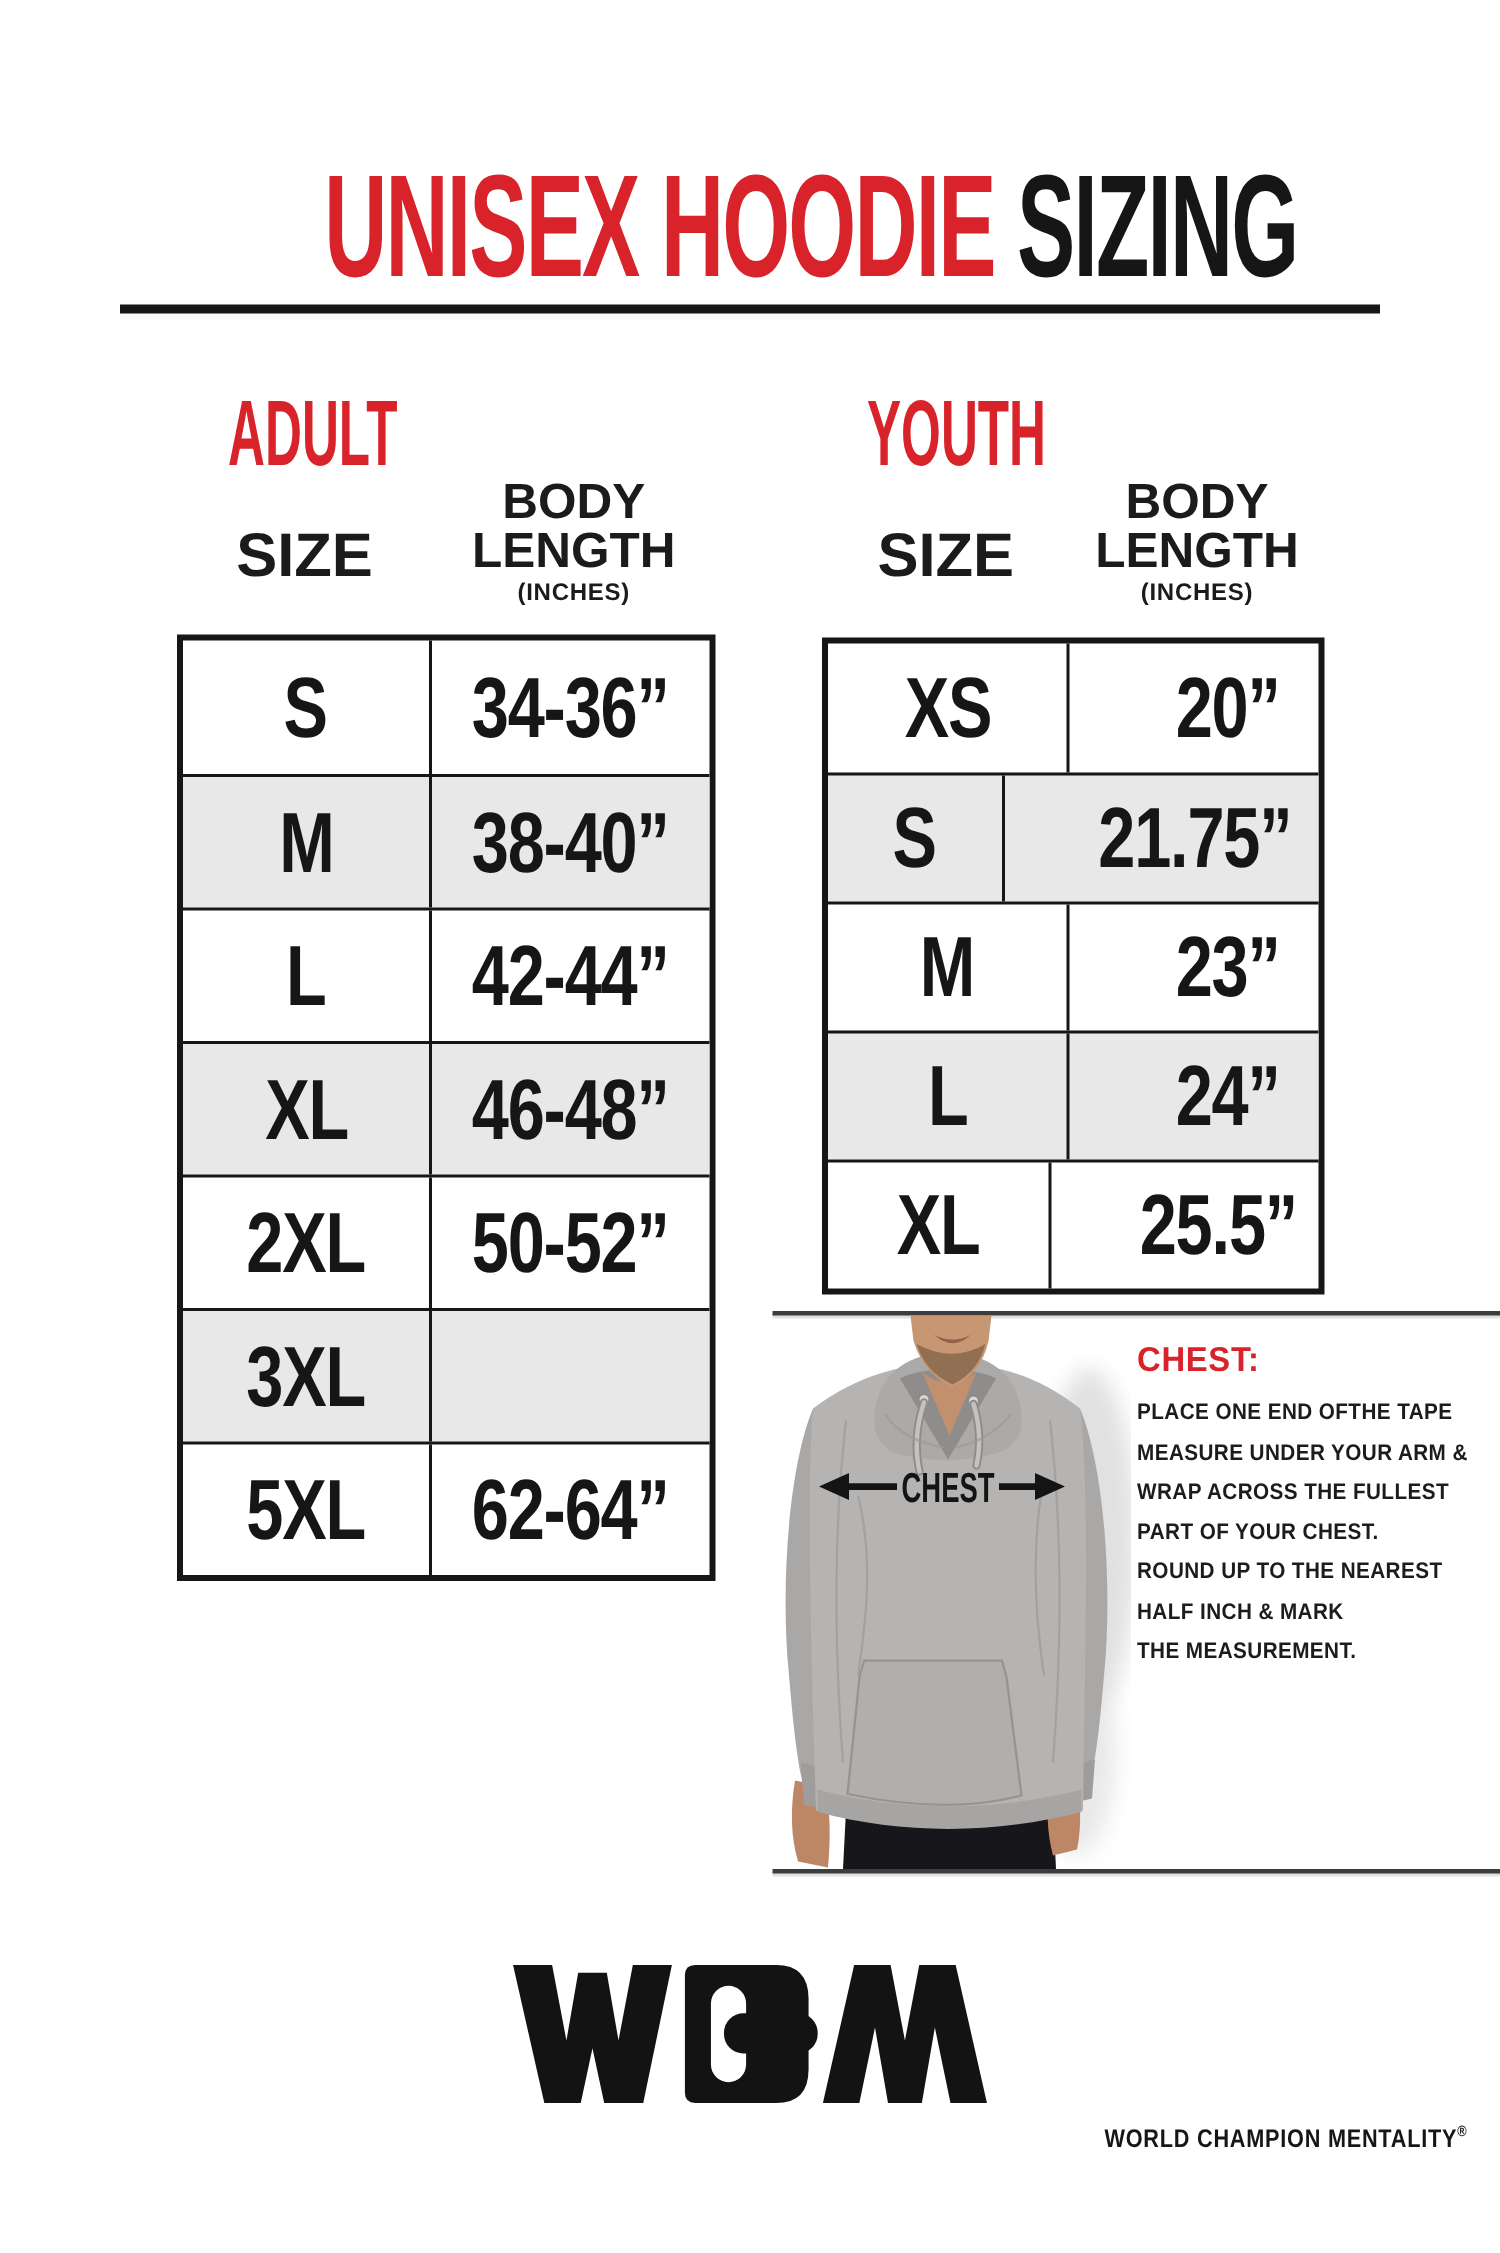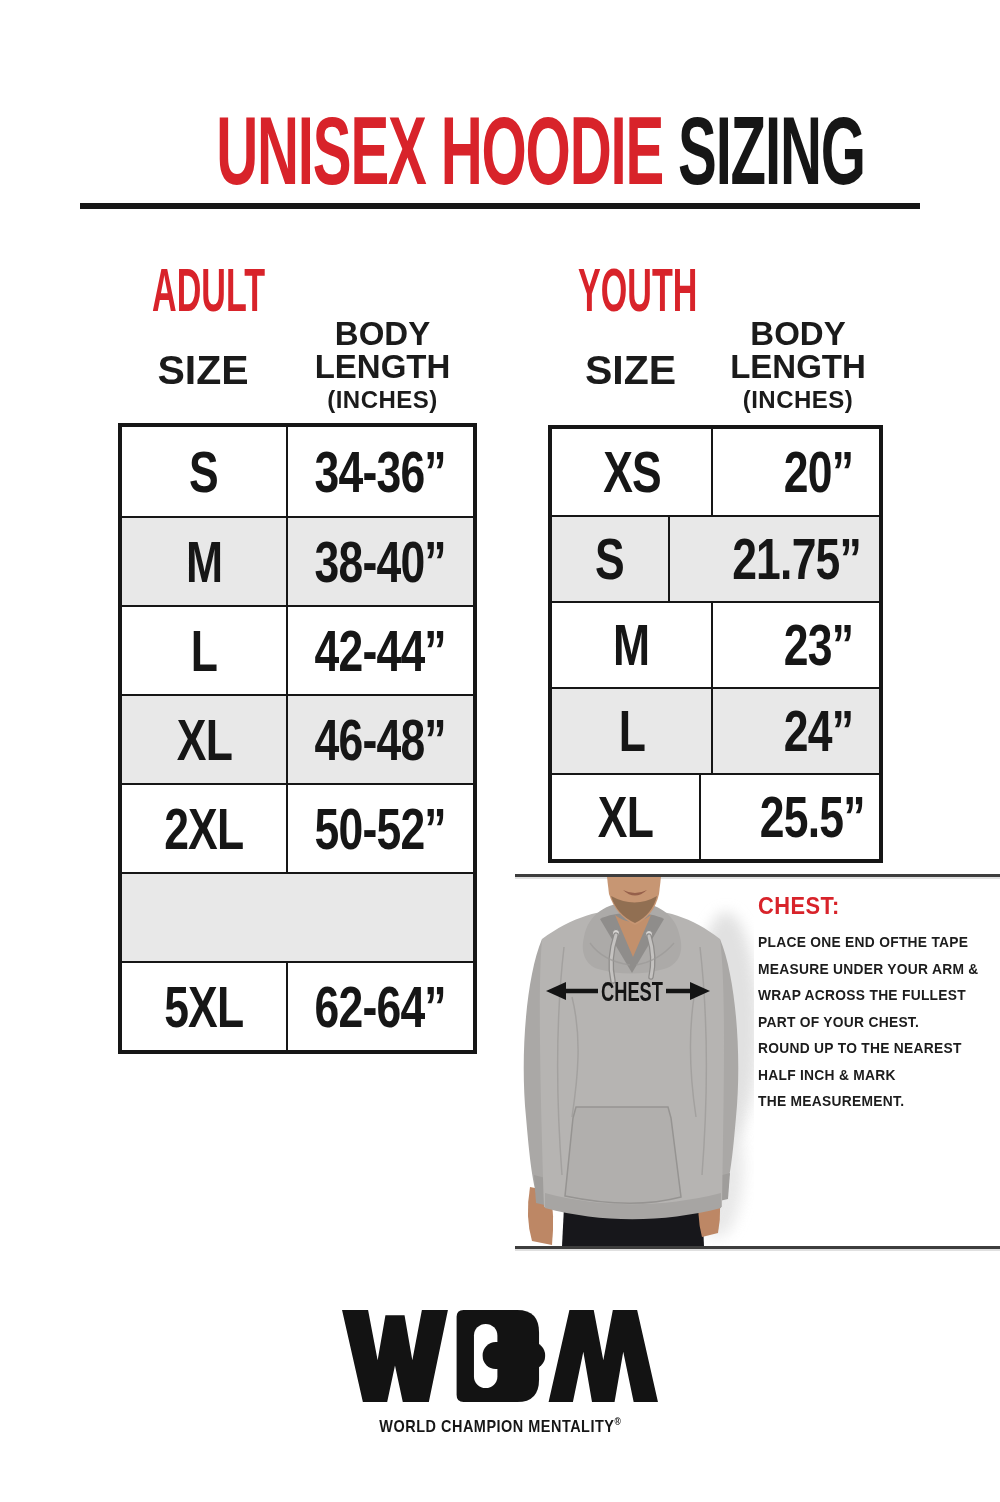--- a/index.html
+++ b/index.html
@@ -22,21 +22,21 @@
   
   .section-label {
     font-size:62px; font-weight:bold; line-height:1; color:var(--accent-red,#d8232a);
     transform:scaleX(.55); transform-origin:left top; white-space:nowrap;
   }
 
   
   .col-head { font-weight:bold; color:#1b1b1b; text-align:center; line-height:1; }
   .head-size { font-size:41px; }
   .head-body { font-size:33px; line-height:33px; }
-  .head-sub  { font-size:24px; margin-top:5px; letter-spacing:.5px; }
+  .head-sub  { font-size:16px; margin-top:5px; letter-spacing:.5px; }
 
   
   .size-table { border:4px solid #161616; box-sizing:border-box; background:#fff; }
   .trow { display:flex; box-sizing:border-box; }
   .trow + .trow { border-top:2px solid #161616; }
   .trow:nth-child(even) { background:var(--table-alt-row,#e8e8e8); }
   .adult-table .trow { height:89px; }
   .youth-table .trow { height:86px;gap:44px; }
   .cell { display:flex; align-items:center; justify-content:center; box-sizing:border-box; }
   .cell.c-size { border-right:2px solid #161616; }
@@ -56,21 +56,21 @@
     font-size:23px; font-weight:bold; color:var(--accent-red,#d8232a);
     letter-spacing:.5px; transform:scaleX(.95); transform-origin:left top; white-space:nowrap;
   }
   .chest-lines { transform:scaleX(.92); transform-origin:left top; }
   .chest-line {
     font-size:15px; font-weight:bold; color:#1c1c1c; line-height:26.5px;
     letter-spacing:.3px; white-space:nowrap;
   }
 
   
-  .tagline-wrap { top:1416px; left:0; width:1000px; text-align:center; white-space:nowrap; }
+  .tagline-wrap { top:1416px; left:0; width:1000px; text-align:right; white-space:nowrap; }
   .tagline {
     display:inline-block; font-size:17px; font-weight:bold; color:#161616;
     letter-spacing:.6px; transform:scaleX(.85); transform-origin:center; white-space:nowrap;
   }
   .regmark { font-size:10px; vertical-align:7px; font-weight:bold; }
 </style>
 </head>
 <body>
 
 <div class="page">
@@ -122,20 +122,23 @@
     </div>
     <div class="trow">
       <div class="cell c-size">
           <span class="cell-text">2XL</span>
         </div>
       <div class="cell c-len">
           <span class="cell-text">50-52”</span>
         </div>
     </div>
     <div class="trow">
+      <div class="cell c-size">
+          <span class="cell-text">3XL</span>
+        </div>
     </div>
     <div class="trow">
       <div class="cell c-size">
           <span class="cell-text">5XL</span>
         </div>
       <div class="cell c-len">
           <span class="cell-text">62-64”</span>
         </div>
     </div>
   </div>

